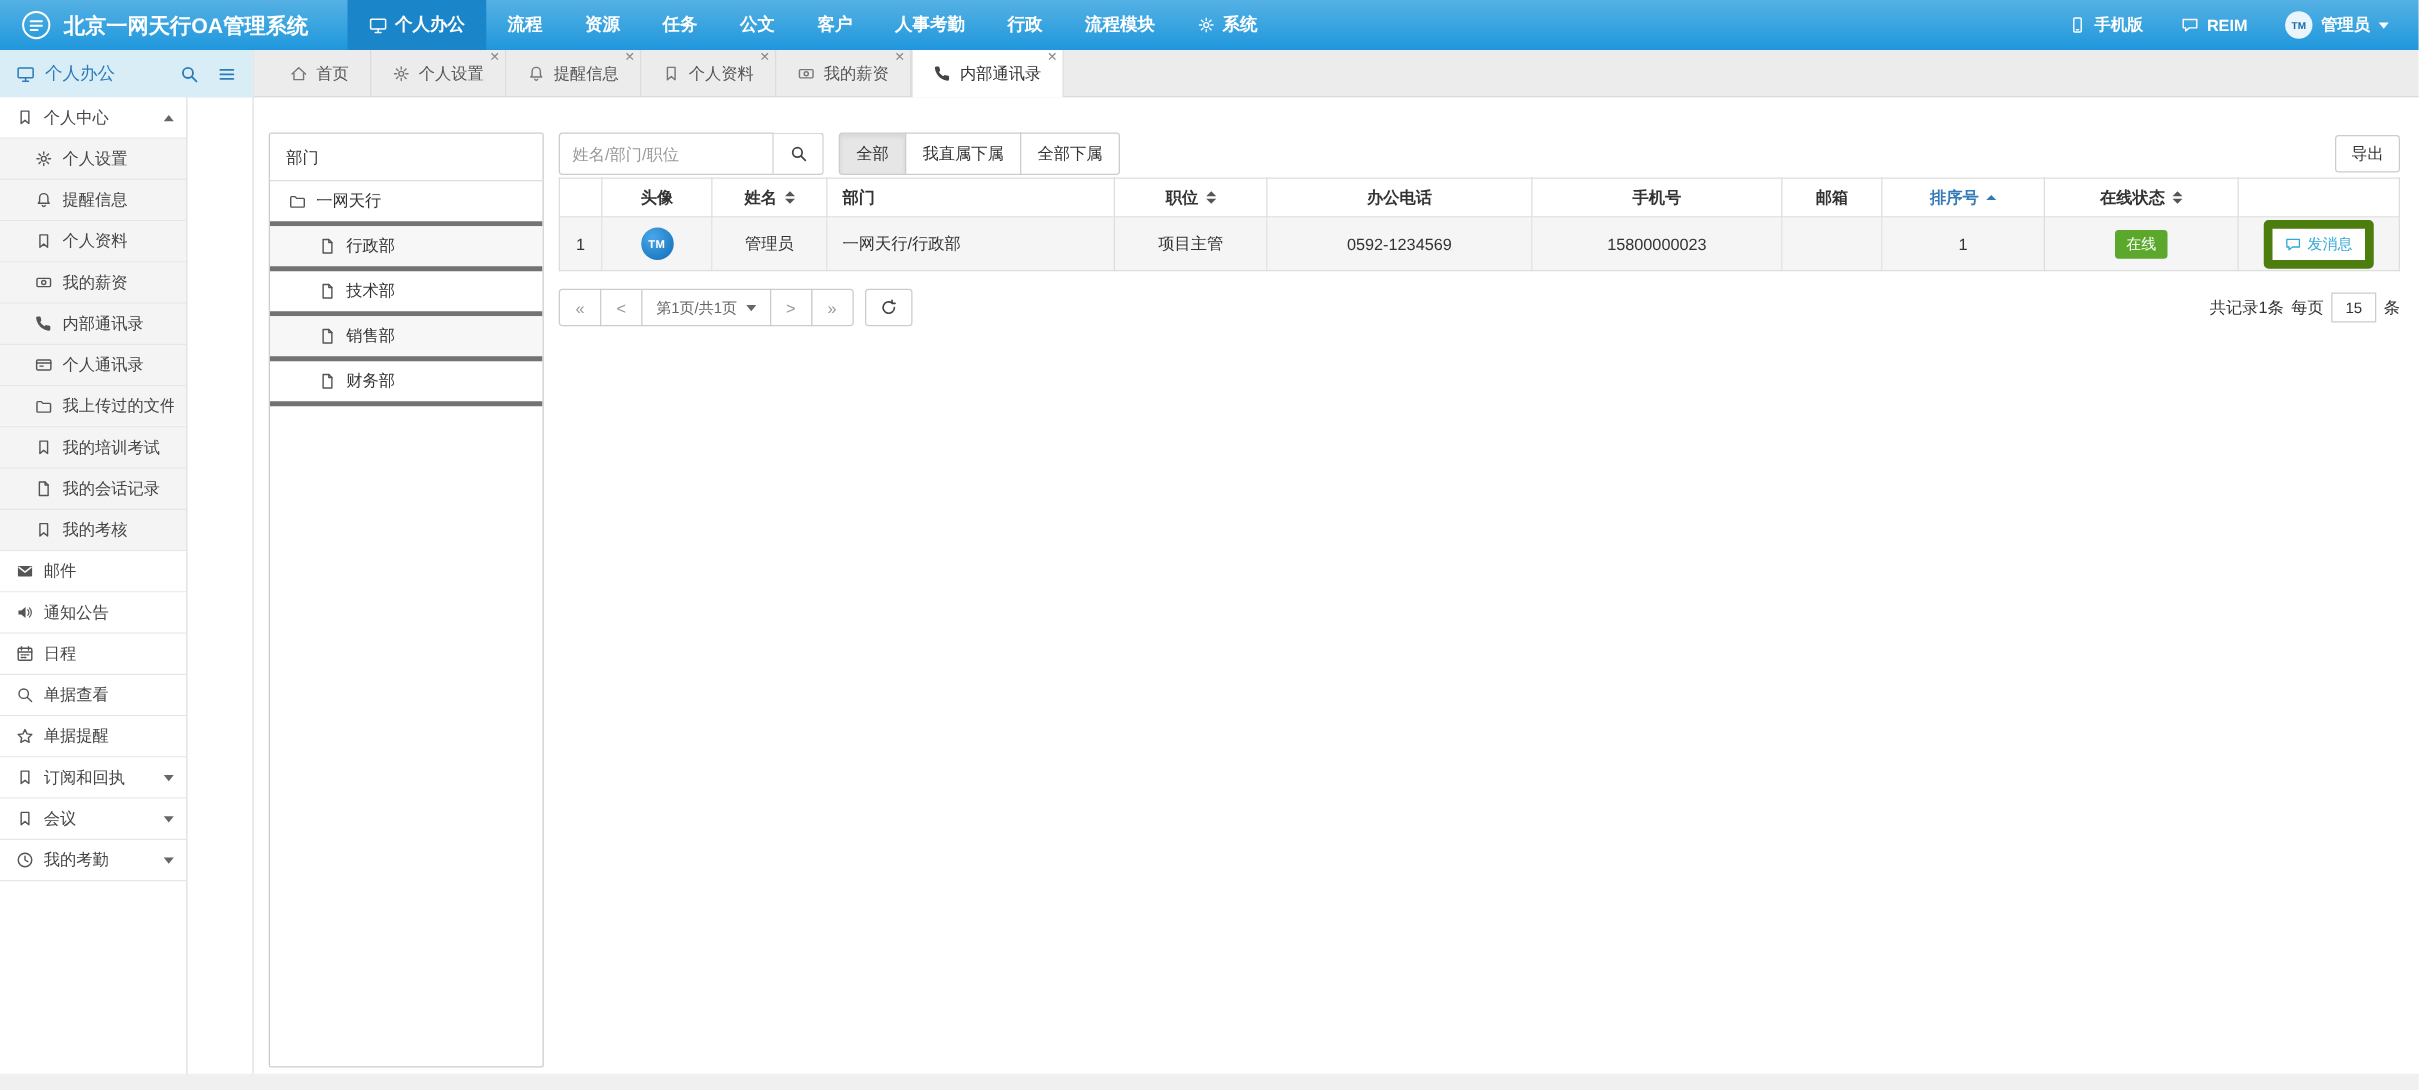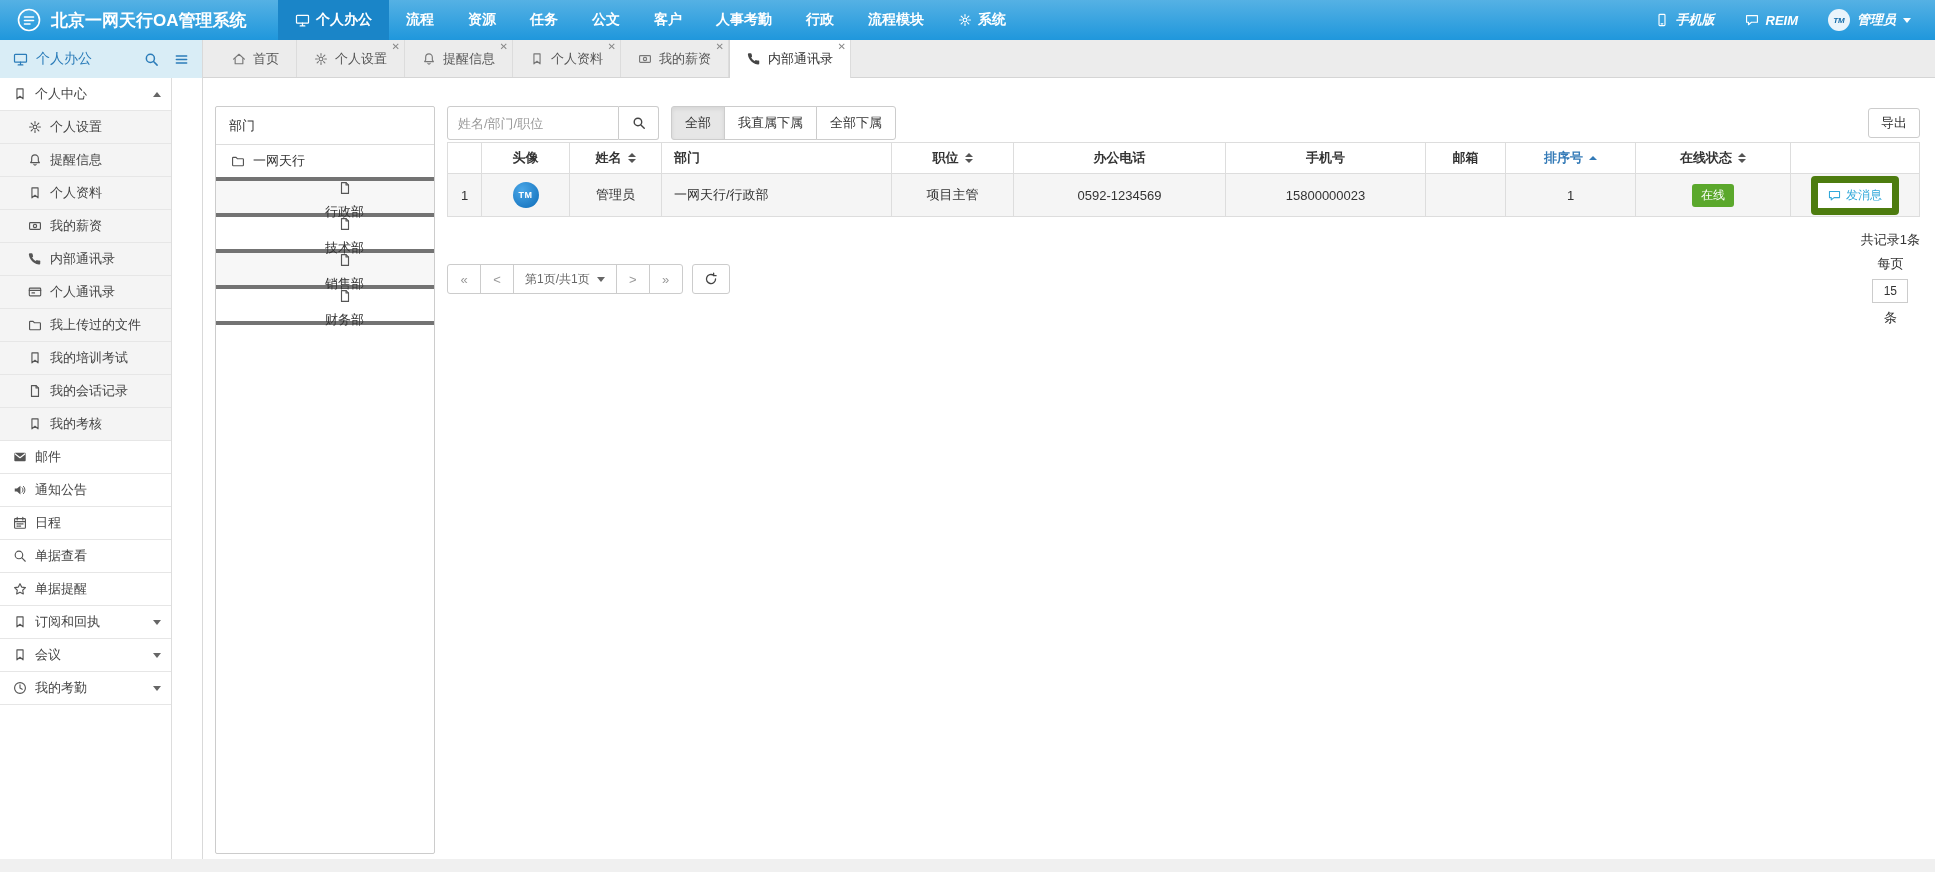--- a/index.html
+++ b/index.html
@@ -15,42 +15,42 @@
   .navbar { height:40px; background:linear-gradient(180deg,#55b1e4,#1f97dc);
             display:flex; align-items:stretch; color:#fff; }
   .brand { display:flex; align-items:center; gap:9px; padding:0 16px; width:278px;
            font-size:17px; font-weight:bold; flex:none;text-align:center; }
   .nav-items { display:flex; align-items:stretch; }
   .nav-item { display:flex; align-items:center; gap:6px; padding:0 17px;
               font-size:14px; font-weight:bold; cursor:pointer; white-space:nowrap; }
   .nav-item.active { background:#1a85c8; }
   .nav-right { margin-left:auto; display:flex; align-items:center; gap:30px;
                padding-right:24px; font-size:13px; font-weight:bold; }
-  .nr { display:flex; align-items:center; gap:7px; cursor:pointer; white-space:nowrap;font-style:italic; }
+  .nr { display:flex; align-items:center; gap:7px; cursor:pointer; white-space:nowrap; }
   .nav-avatar { width:22px; height:22px; border-radius:50%; background:#eaf4fb;
                 color:#156ca9; font-size:8px; font-weight:bold; display:flex;
                 align-items:center; justify-content:center; }
   .caret-down { width:0; height:0; border-left:4px solid transparent;
                 border-right:4px solid transparent; border-top:5px solid #666; }
   .caret-down.white { border-top-color:#fff; }
   .caret-up { width:0; height:0; border-left:4px solid transparent;
               border-right:4px solid transparent; border-bottom:5px solid #666; }
 
   
   .app { display:flex; height:832px; }
 
   
   .sidebar { width:203px; flex:none; background:#fff; border-right:1px solid #d9d9d9;
              display:flex; flex-direction:column; }
   .side-header { height:38px; flex:none; background:#d9edf6; display:flex;
                  align-items:center; padding:0 13px; color:#2b7cb9; }
   .side-title { display:flex; align-items:center; gap:8px; font-size:14px; }
   .side-tools { margin-left:auto; display:flex; align-items:center; gap:15px; }
   .side-tools .ic { width:15px; height:15px; cursor:pointer; }
-  .side-menu { width:172px; border-right:1px solid #ddd; flex:1; overflow:hidden; }
+  .side-menu { width:150px; border-right:1px solid #ddd; flex:1; overflow:hidden; }
   .s-item { height:33px; display:flex; align-items:center; gap:8px;
             padding:0 10px 0 13px; border-bottom:1px solid #e6e6e6; color:#444;
             cursor:pointer; background:#fff; white-space:nowrap; }
   .s-item.child { padding-left:28px; background:#f4f4f4; }
   .s-item .lbl { flex:1; overflow:hidden; }
   .s-item .ic { color:#555; }
 
   
   .main { flex:1; display:flex; flex-direction:column; min-width:0; }
   .tabbar { height:38px; flex:none; background:#ececec; border-bottom:1px solid #d5d5d5;
@@ -64,21 +64,21 @@
   .tab.active .ic { color:#444; }
 
   .content { flex:1; position:relative; background:#fff; }
 
   
   .dept { position:absolute; left:12px; top:28px; bottom:18px; width:220px;
           border:1px solid #ccc; border-radius:2px; background:#fff; overflow:hidden; }
   .dept-h { height:38px; line-height:37px; padding-left:13px; border-bottom:1px solid #ddd; }
   .tree-item { height:36px; display:flex; align-items:center; gap:8px; padding-left:15px;
                border-bottom:4px solid #737373; cursor:pointer; }
-  .tree-item.child { padding-left:39px;flex-direction:column; }
+  .tree-item.child { padding-left:39px; }
   .tree .tree-item:nth-child(even) { background:#f7f7f7; }
   .tree-item .ic { color:#555; }
 
   
   .pane { position:absolute; left:244px; right:15px; top:28px; }
   .toolbar { display:flex; align-items:center; }
   .search-group { display:flex; }
   .search-input { width:172px; height:34px; border:1px solid #ccc;
                   border-radius:3px 0 0 3px; padding:0 10px; font-size:13px;
                   color:#000000; outline:none; font-family:inherit; }
@@ -130,21 +130,21 @@
   .p-btn { min-width:34px; height:30px; padding:0 9px; border:1px solid #ccc;
            background:#fff; margin-left:-1px; color:#999; font-size:13px;
            display:flex; align-items:center; justify-content:center; cursor:pointer;
            font-family:inherit; }
   .p-btn.first { border-radius:3px 0 0 3px; margin-left:0; }
   .p-btn.lastb { border-radius:0 3px 3px 0; }
   .p-btn.pageinfo { color:#666; font-size:12px; gap:7px; padding:0 11px; }
   .refresh-btn { margin-left:9px; width:38px; height:30px; border:1px solid #ccc;
                  border-radius:3px; background:#fff; display:flex; align-items:center;
                  justify-content:center; color:#444; cursor:pointer; }
-  .summary { margin-left:auto; display:flex; align-items:center; gap:6px; color:#333;flex-direction:column; }
+  .summary { margin-left:auto; display:flex; align-items:center; gap:6px; color:#333; }
   .pagesize-input { width:36px; height:24px; border:1px solid #ccc; text-align:center;
                     font-size:12px; color:#333; font-family:inherit; outline:none; }
 
   .footer-strip { position:fixed; left:0; bottom:0; width:1935px; height:13px;
                   background:#f0f0f0; }
 </style>
 </head>
 <body>
 
 <div class="navbar">

